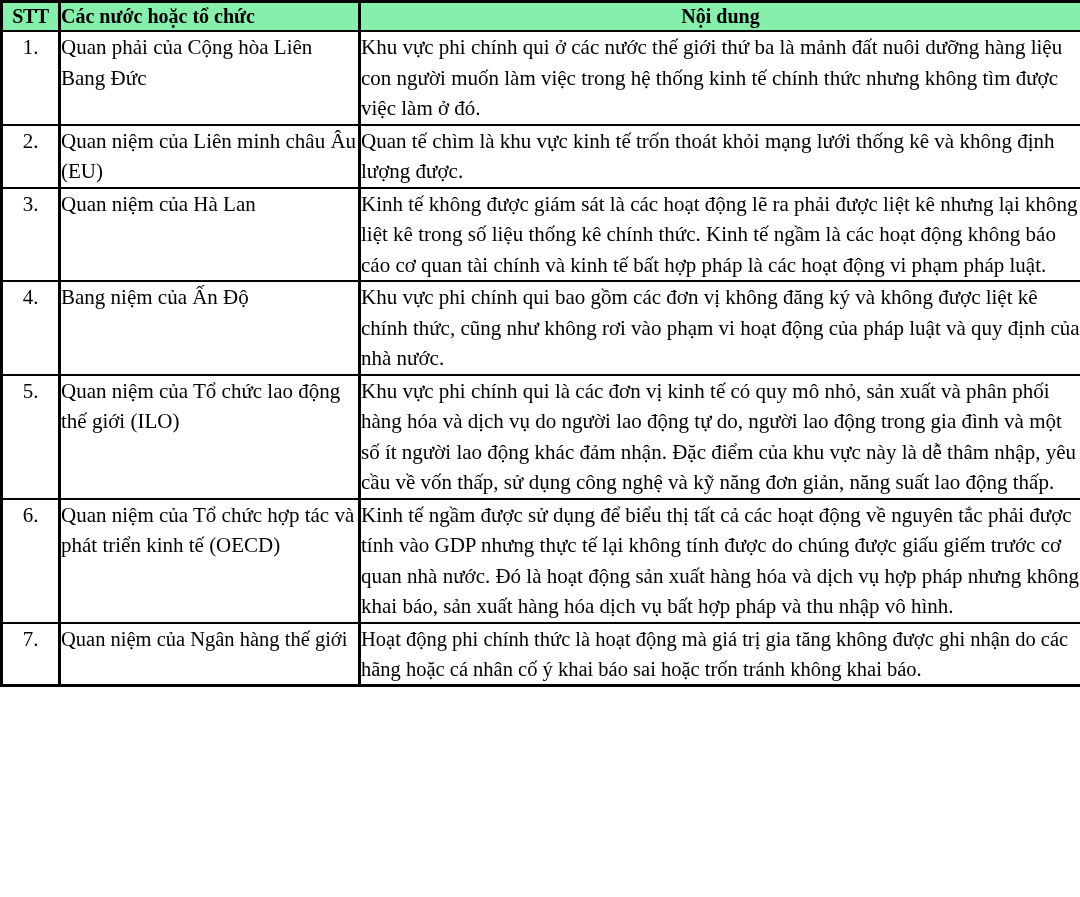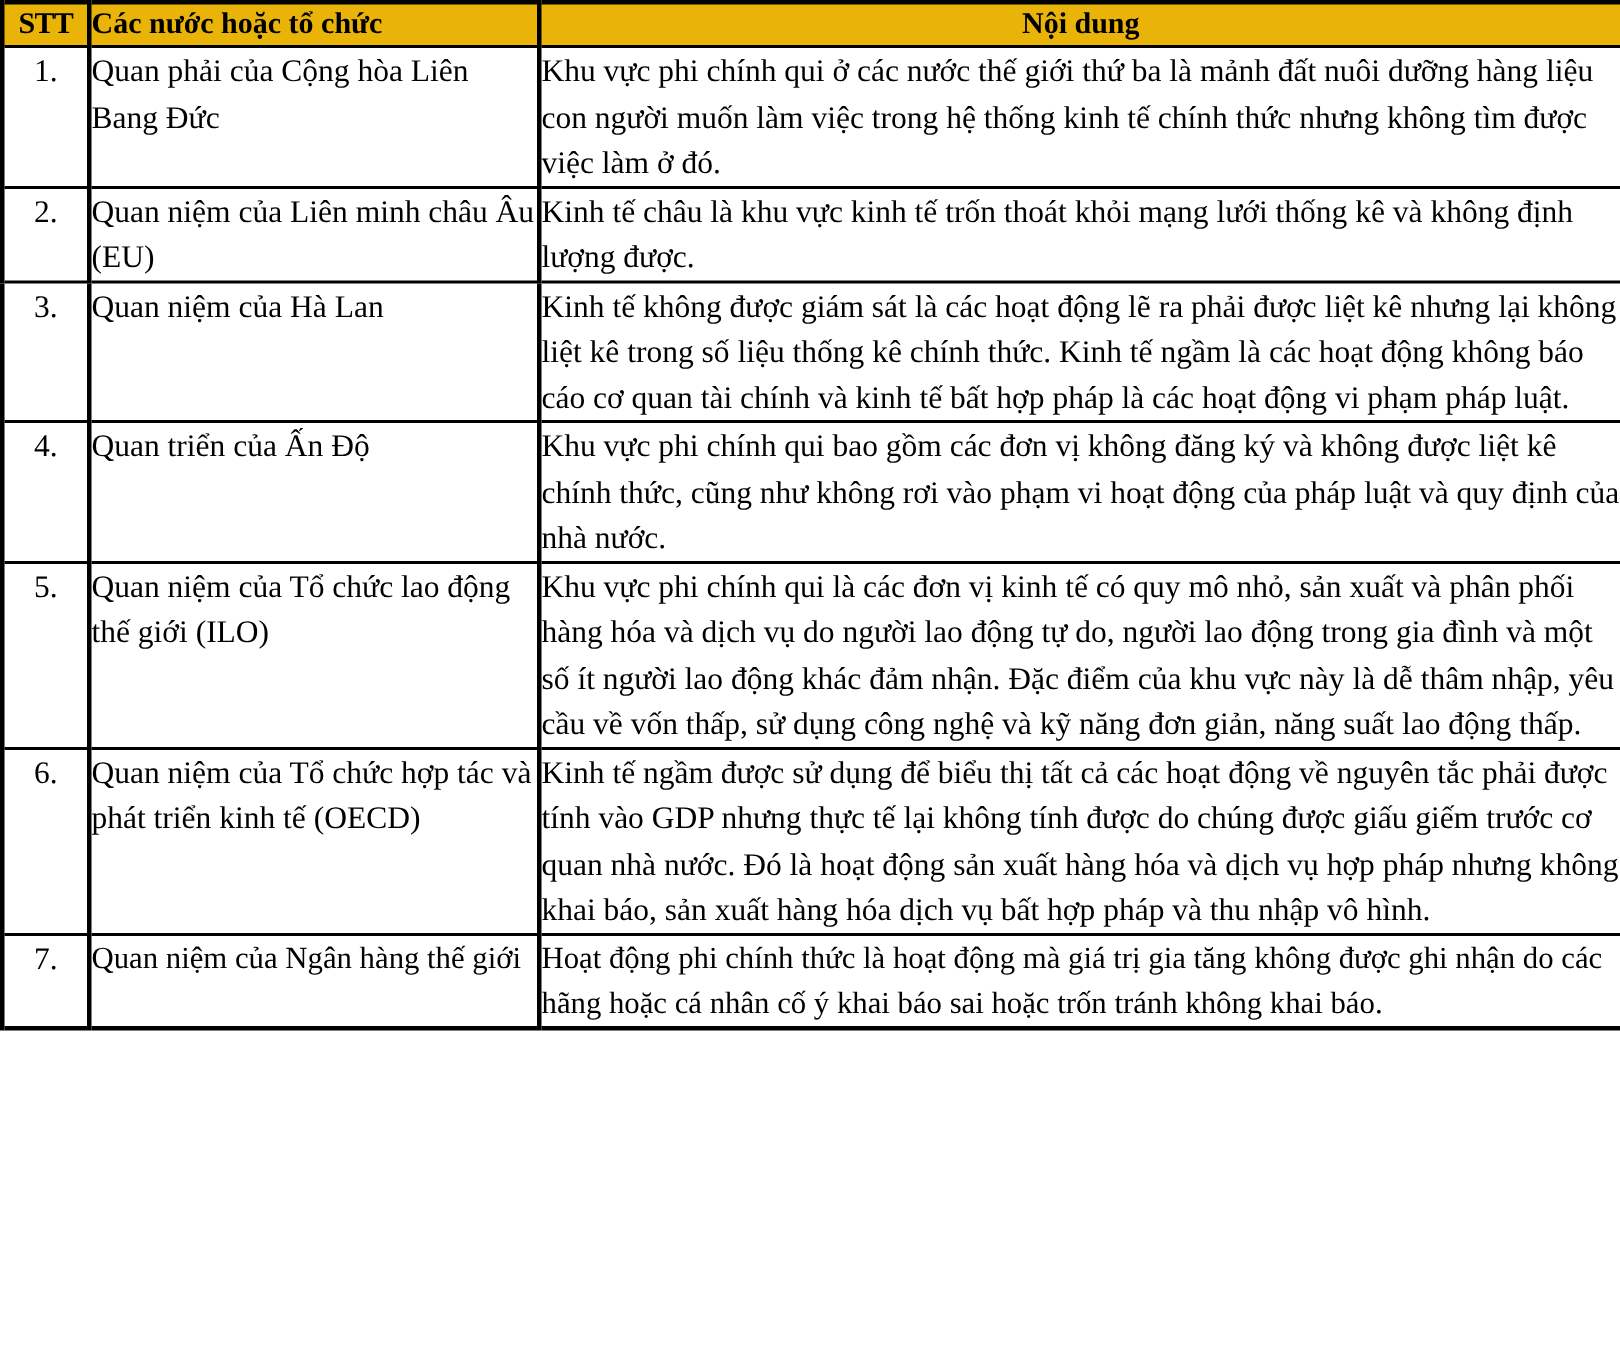--- a/index.html
+++ b/index.html
@@ -55,21 +55,21 @@
     border-left: 3px solid #000;
     border-right: 3px solid #000;
     border-top: 2px solid #000;
     border-bottom: 2px solid #000;
     padding: 0;
     vertical-align: top;
   }
 
   
   thead th {
-    background: #eab308;
+    background: #86efac;
     font-weight: bold;
     font-size: 20px;
     line-height: 27px;
     padding: 1px 4px 3px 4px;
     border-top: 2px solid #000;
     border-bottom: 3px solid #000;
     white-space: nowrap;
   }
   th.head-stt {
     text-align: center;
@@ -150,42 +150,42 @@
       </tr>
 
       <tr>
         <td class="cell-stt">
           <span class="cell-text">2.</span>
         </td>
         <td class="cell-name">
           <span class="cell-text">Quan niệm của Liên minh châu Âu (EU)</span>
         </td>
         <td class="cell-body">
-          <span class="cell-text">Kinh tế châu là khu vực kinh tế trốn thoát khỏi mạng lưới thống kê và không định lượng được.</span>
+          <span class="cell-text">Quan tế chìm là khu vực kinh tế trốn thoát khỏi mạng lưới thống kê và không định lượng được.</span>
         </td>
       </tr>
 
       <tr>
         <td class="cell-stt">
           <span class="cell-text">3.</span>
         </td>
         <td class="cell-name">
           <span class="cell-text">Quan niệm của Hà Lan</span>
         </td>
         <td class="cell-body">
           <span class="cell-text">Kinh tế không được giám sát là các hoạt động lẽ ra phải được liệt kê nhưng lại không liệt kê trong số liệu thống kê chính thức. Kinh tế ngầm là các hoạt động không báo cáo cơ quan tài chính và kinh tế bất hợp pháp là các hoạt động vi phạm pháp luật.</span>
         </td>
       </tr>
 
       <tr>
         <td class="cell-stt">
           <span class="cell-text">4.</span>
         </td>
         <td class="cell-name">
-          <span class="cell-text">Quan triển của Ấn Độ</span>
+          <span class="cell-text">Bang niệm của Ấn Độ</span>
         </td>
         <td class="cell-body">
           <span class="cell-text">Khu vực phi chính qui bao gồm các đơn vị không đăng ký và không được liệt kê chính thức, cũng như không rơi vào phạm vi hoạt động của pháp luật và quy định của nhà nước.</span>
         </td>
       </tr>
 
       <tr>
         <td class="cell-stt">
           <span class="cell-text">5.</span>
         </td>

